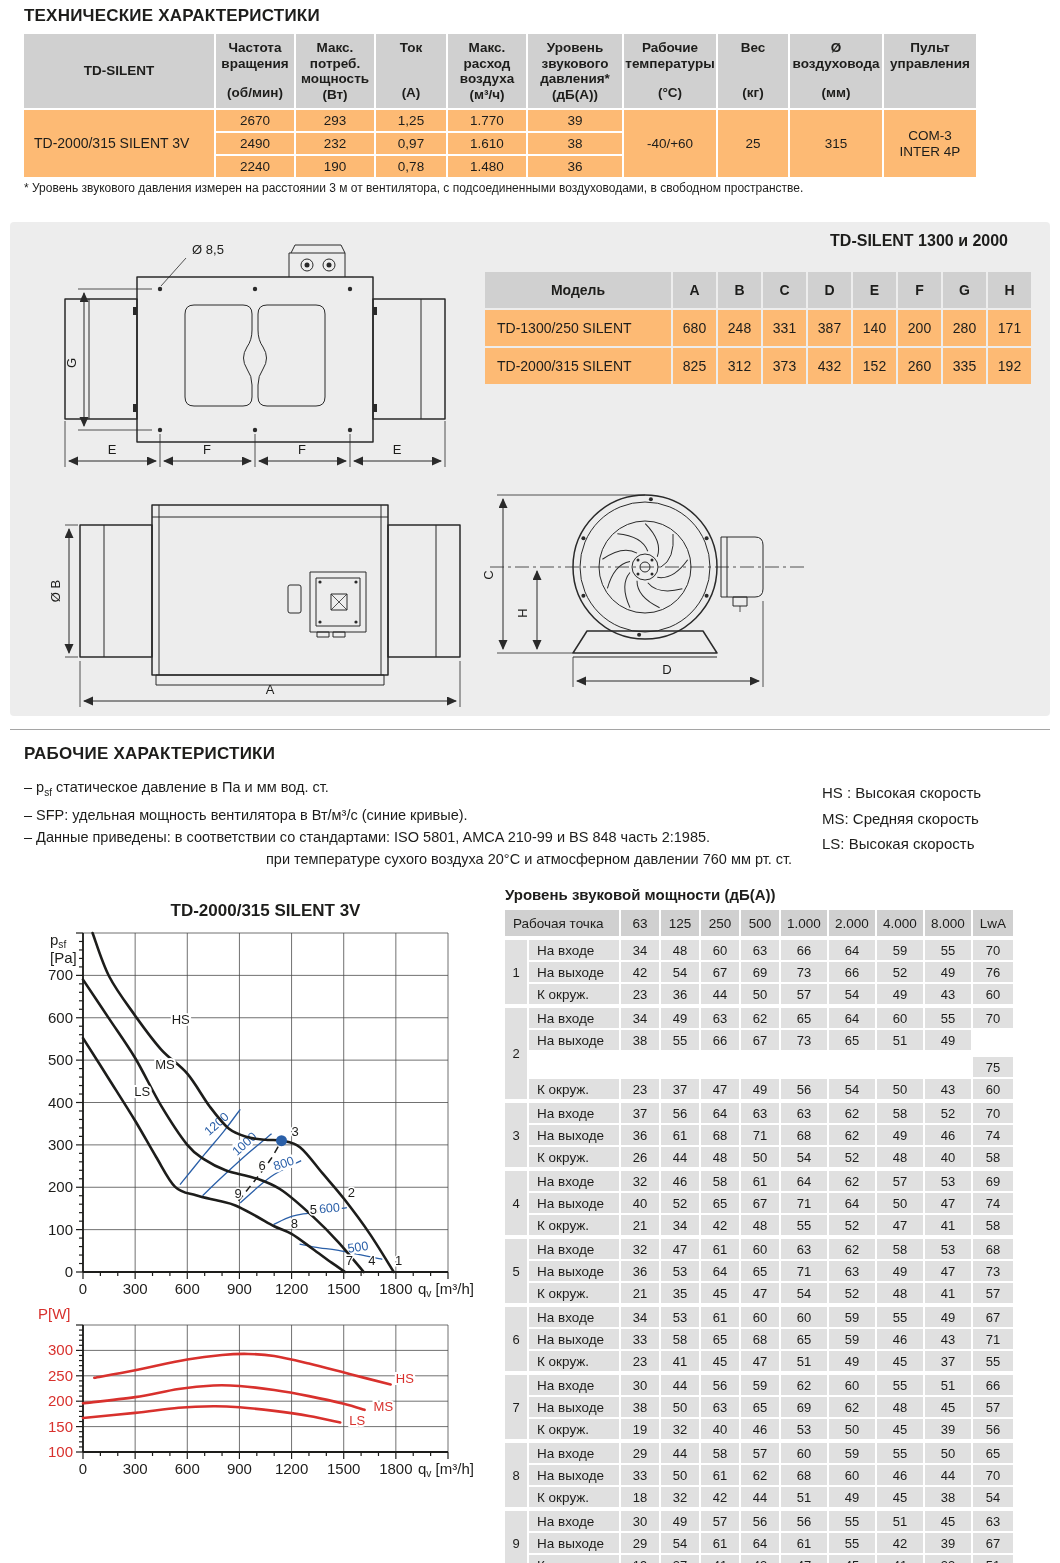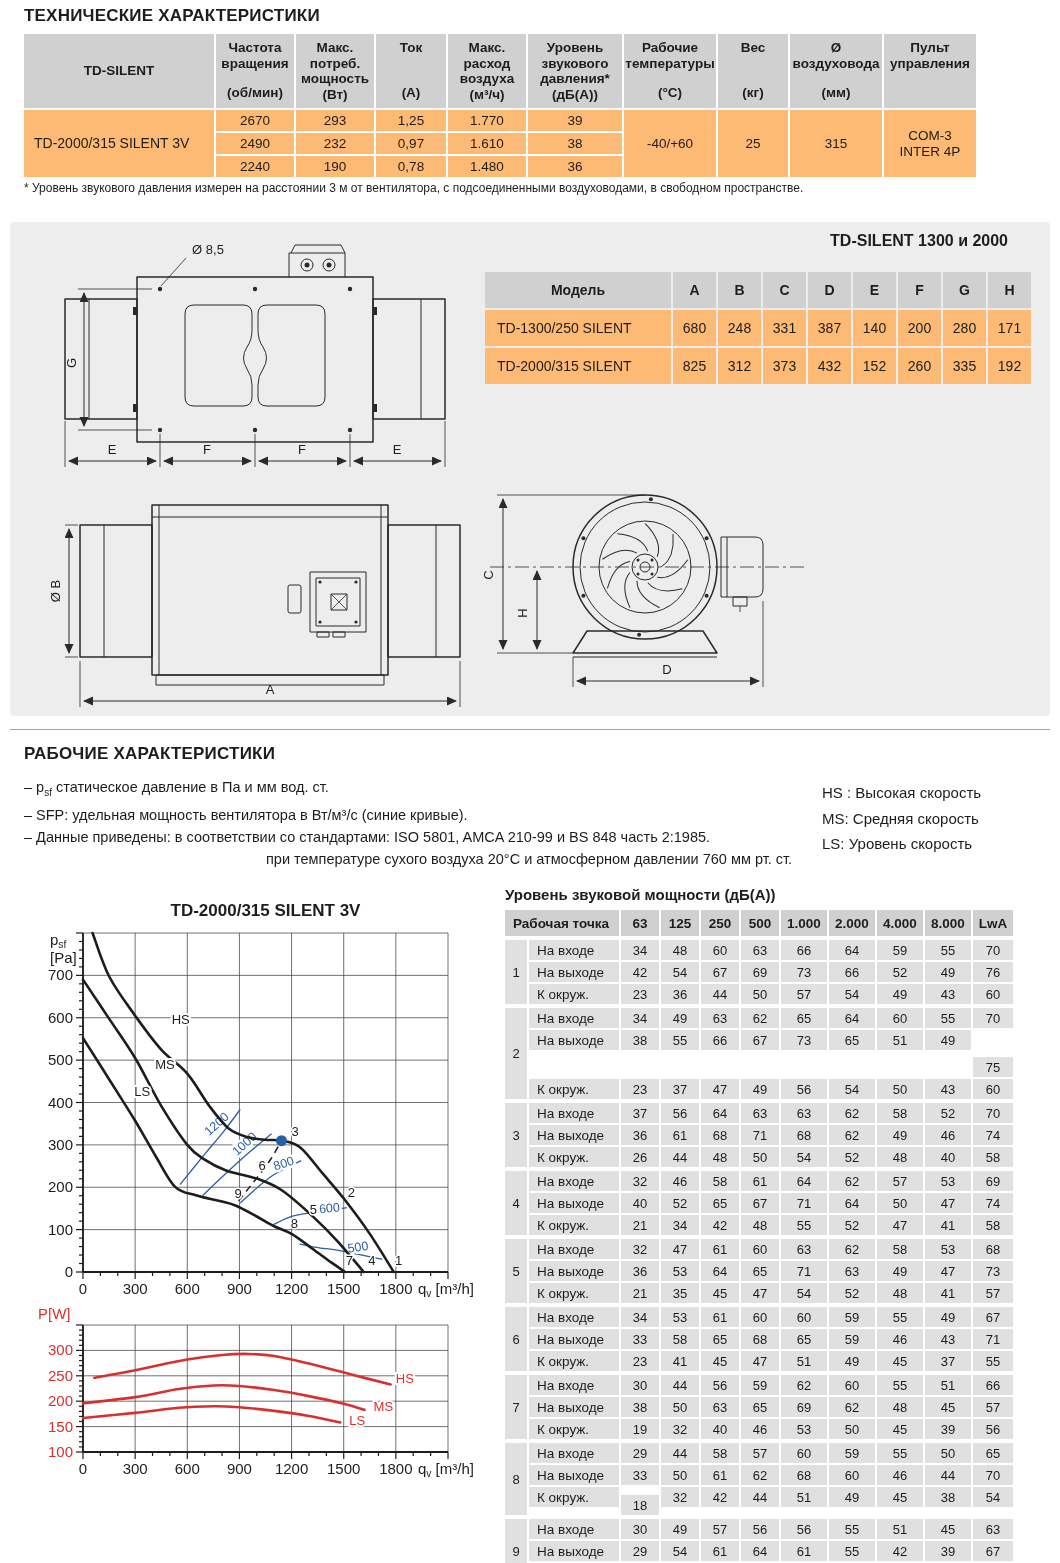--- a/index.html
+++ b/index.html
@@ -18,21 +18,21 @@
   .cell.pre{white-space:pre-line;}
   #notes{position:absolute;left:24px;top:776px;width:790px;font-size:14.5px;}
   #notes .note{line-height:22px;}
   #notes .ind{padding-left:242px;}
   #notes sub{font-size:10px;}
   #legend{position:absolute;left:822px;top:780px;font-size:15px;line-height:25.5px;}
   .sound-title{position:absolute;left:505px;top:886px;font-size:15px;font-weight:bold;}
   #sound-table{position:absolute;left:505px;top:910px;width:508px;}
   .sgrid{display:grid;grid-template-columns:22px 90px 38px 38px 38px 38px 46px 46px 46px 46px 40px;gap:2px;margin-bottom:4px;}
   .scell{background:#e0e0e0;display:flex;align-items:center;justify-content:center;font-size:13px;height:20px;}
-  .scell.h{background:#d0d0d0;font-weight:bold;font-size:13.5px;height:26px;}
+  .scell.h{background:#d0d0d0;font-weight:normal;font-size:13.5px;height:26px;}
   .scell.l{justify-content:flex-start;padding-left:8px;font-size:13.5px;}
   .scell.pt{grid-row:1 / span 3;height:auto;}
   svg.drw{position:absolute;overflow:visible;}
   svg.chart{position:absolute;overflow:visible;}
   .ln{fill:none;stroke:#2a2a2a;stroke-width:1.5;stroke-linejoin:round;}
   .ln2{stroke-width:1;}
   .ext{stroke:#2a2a2a;stroke-width:.8;fill:none;}
   .dim{stroke:#2a2a2a;stroke-width:1;fill:none;marker-start:url(#dimarrow);marker-end:url(#dimarrow);}
   .cl{stroke:#2a2a2a;stroke-width:.8;stroke-dasharray:14 4 3 4;fill:none;}
   .dimlbl{font-size:13px;fill:#1d1d1b;}
@@ -278,21 +278,21 @@
 
   <div id="notes">
       <div class="note"><span>– p</span><sub>sf</sub><span>  статическое давление в Па и мм вод. ст.</span></div>
       <div class="note"><span>– SFP: удельная мощность вентилятора в Вт/м³/с (синие кривые).</span></div>
       <div class="note"><span>– Данные приведены: в соответствии со стандартами: ISO 5801, AMCA 210-99 и BS 848 часть 2:1985.</span></div>
       <div class="note ind"><span>при температуре сухого воздуха 20°С и атмосферном давлении 760 мм рт. ст.</span></div>
     </div>
   <div id="legend">
       <div class="">HS : Высокая скорость</div>
       <div class="">MS: Средняя скорость</div>
-      <div class="">LS: Уровень скорость</div>
+      <div class="">LS: Высокая скорость</div>
     </div>
 
   <svg id="chart1" class="chart" style="left:18px;top:895px" width="520" height="412" viewBox="0 0 520 412">
       <line x1="65" y1="38" x2="65" y2="377" stroke="#4c4c4c" stroke-width="0.8"></line>
       <line x1="117.14285714285714" y1="38" x2="117.14285714285714" y2="377" stroke="#4c4c4c" stroke-width="0.8"></line>
       <line x1="169.28571428571428" y1="38" x2="169.28571428571428" y2="377" stroke="#4c4c4c" stroke-width="0.8"></line>
       <line x1="221.42857142857142" y1="38" x2="221.42857142857142" y2="377" stroke="#4c4c4c" stroke-width="0.8"></line>
       <line x1="273.57142857142856" y1="38" x2="273.57142857142856" y2="377" stroke="#4c4c4c" stroke-width="0.8"></line>
       <line x1="325.7142857142857" y1="38" x2="325.7142857142857" y2="377" stroke="#4c4c4c" stroke-width="0.8"></line>
       <line x1="377.85714285714283" y1="38" x2="377.85714285714283" y2="377" stroke="#4c4c4c" stroke-width="0.8"></line>
@@ -766,21 +766,21 @@
         <div class="scell" style="grid-area: 2 / 3;">33</div>
         <div class="scell" style="grid-area: 2 / 4;">50</div>
         <div class="scell" style="grid-area: 2 / 5;">61</div>
         <div class="scell" style="grid-area: 2 / 6;">62</div>
         <div class="scell" style="grid-area: 2 / 7;">68</div>
         <div class="scell" style="grid-area: 2 / 8;">60</div>
         <div class="scell" style="grid-area: 2 / 9;">46</div>
         <div class="scell" style="grid-area: 2 / 10;">44</div>
         <div class="scell" style="grid-area: 2 / 11;">70</div>
         <div class="scell l" style="grid-area: 3 / 2;">К окруж.</div>
-        <div class="scell" style="grid-area: 3 / 3; margin-top: 8px;">18</div>
+        <div class="scell" style="grid-area: 3 / 3;">18</div>
         <div class="scell" style="grid-area: 3 / 4;">32</div>
         <div class="scell" style="grid-area: 3 / 5;">42</div>
         <div class="scell" style="grid-area: 3 / 6;">44</div>
         <div class="scell" style="grid-area: 3 / 7;">51</div>
         <div class="scell" style="grid-area: 3 / 8;">49</div>
         <div class="scell" style="grid-area: 3 / 9;">45</div>
         <div class="scell" style="grid-area: 3 / 10;">38</div>
         <div class="scell" style="grid-area: 3 / 11;">54</div>
       </div>
       <div class="sgrid">

